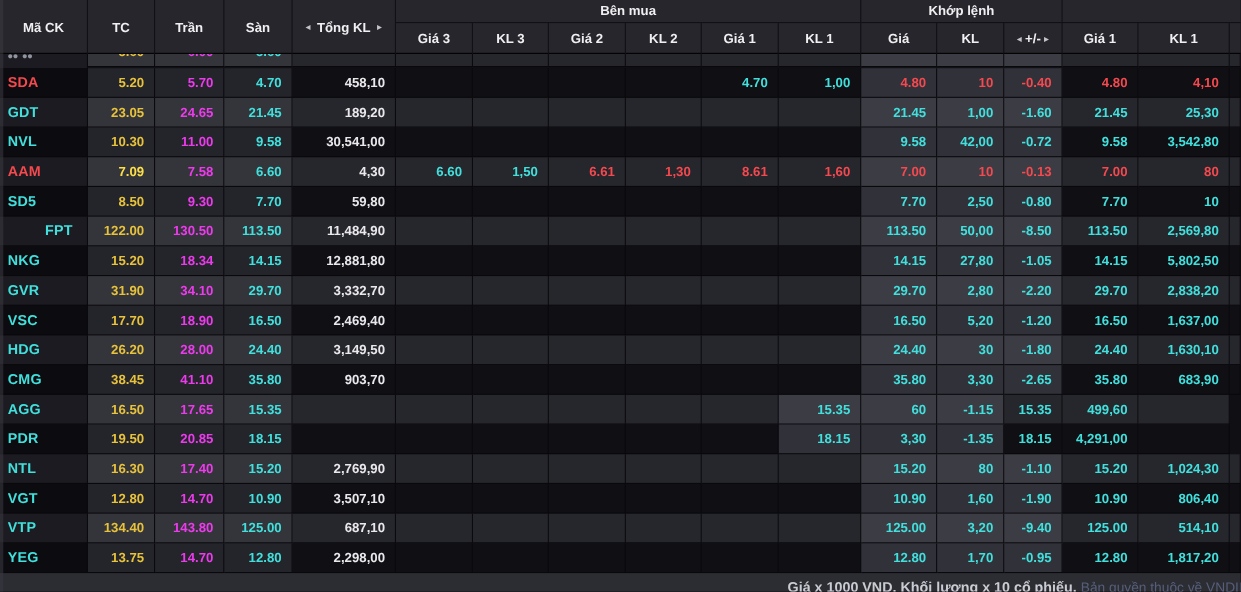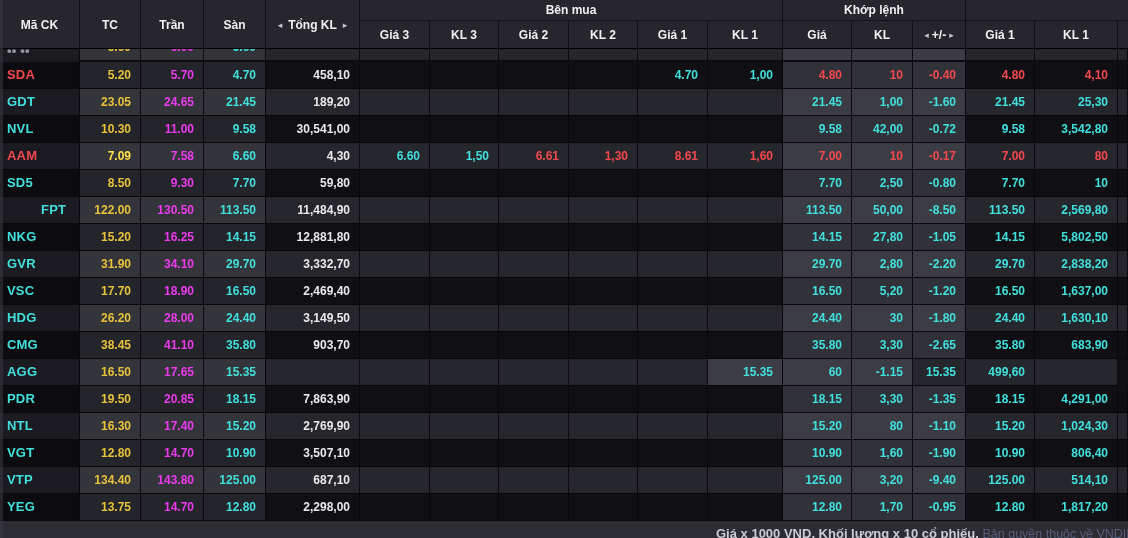--- a/index.html
+++ b/index.html
@@ -201,21 +201,21 @@
         <div class="cell hl1" style="color: rgb(65, 224, 220);">6.60</div>
         <div class="cell" style="color: rgb(233, 233, 236);">4,30</div>
         <div class="cell" style="color: rgb(65, 224, 220);">6.60</div>
         <div class="cell" style="color: rgb(65, 224, 220);">1,50</div>
         <div class="cell" style="color: rgb(244, 73, 78);">6.61</div>
         <div class="cell" style="color: rgb(244, 73, 78);">1,30</div>
         <div class="cell" style="color: rgb(244, 73, 78);">8.61</div>
         <div class="cell" style="color: rgb(244, 73, 78);">1,60</div>
         <div class="cell hl2" style="color: rgb(244, 73, 78);">7.00</div>
         <div class="cell hl2" style="color: rgb(244, 73, 78);">10</div>
-        <div class="cell hl2" style="color: rgb(244, 73, 78);">-0.17</div>
+        <div class="cell hl2" style="color: rgb(244, 73, 78);">-0.13</div>
         <div class="cell" style="color: rgb(244, 73, 78);">7.00</div>
         <div class="cell" style="color: rgb(244, 73, 78);">80</div>
         <div class="cell end"></div>
       </div>
       <div class="row row-d">
         <div class="cell code" style="color: rgb(65, 224, 220);">SD5</div>
         <div class="cell hl1" style="color: rgb(231, 194, 59);">8.50</div>
         <div class="cell hl1" style="color: rgb(236, 59, 236);">9.30</div>
         <div class="cell hl1" style="color: rgb(65, 224, 220);">7.70</div>
         <div class="cell" style="color: rgb(233, 233, 236);">59,80</div>
@@ -247,21 +247,21 @@
         <div class="cell hl2" style="color: rgb(65, 224, 220);">113.50</div>
         <div class="cell hl2" style="color: rgb(65, 224, 220);">50,00</div>
         <div class="cell hl2" style="color: rgb(65, 224, 220);">-8.50</div>
         <div class="cell" style="color: rgb(65, 224, 220);">113.50</div>
         <div class="cell" style="color: rgb(65, 224, 220);">2,569,80</div>
         <div class="cell end"></div>
       </div>
       <div class="row row-d">
         <div class="cell code" style="color: rgb(65, 224, 220);">NKG</div>
         <div class="cell hl1" style="color: rgb(231, 194, 59);">15.20</div>
-        <div class="cell hl1" style="color: rgb(236, 59, 236);">16.25</div>
+        <div class="cell hl1" style="color: rgb(236, 59, 236);">18.34</div>
         <div class="cell hl1" style="color: rgb(65, 224, 220);">14.15</div>
         <div class="cell" style="color: rgb(233, 233, 236);">12,881,80</div>
         <div class="cell"></div>
         <div class="cell"></div>
         <div class="cell"></div>
         <div class="cell"></div>
         <div class="cell"></div>
         <div class="cell"></div>
         <div class="cell hl2" style="color: rgb(65, 224, 220);">14.15</div>
         <div class="cell hl2" style="color: rgb(65, 224, 220);">27,80</div>
@@ -362,21 +362,20 @@
         <div class="cell hl2" style="color: rgb(65, 224, 220);">-1.15</div>
         <div class="cell" style="color: rgb(65, 224, 220);">15.35</div>
         <div class="cell" style="color: rgb(65, 224, 220);">499,60</div>
         <div class="cell end"></div>
       </div>
       <div class="row row-d">
         <div class="cell code" style="color: rgb(65, 224, 220);">PDR</div>
         <div class="cell hl1" style="color: rgb(231, 194, 59);">19.50</div>
         <div class="cell hl1" style="color: rgb(236, 59, 236);">20.85</div>
         <div class="cell hl1" style="color: rgb(65, 224, 220);">18.15</div>
-        <div class="cell" style="color: rgb(233, 233, 236);">7,863,90</div>
         <div class="cell"></div>
         <div class="cell"></div>
         <div class="cell"></div>
         <div class="cell"></div>
         <div class="cell"></div>
         <div class="cell"></div>
         <div class="cell hl2" style="color: rgb(65, 224, 220);">18.15</div>
         <div class="cell hl2" style="color: rgb(65, 224, 220);">3,30</div>
         <div class="cell hl2" style="color: rgb(65, 224, 220);">-1.35</div>
         <div class="cell" style="color: rgb(65, 224, 220);">18.15</div>

